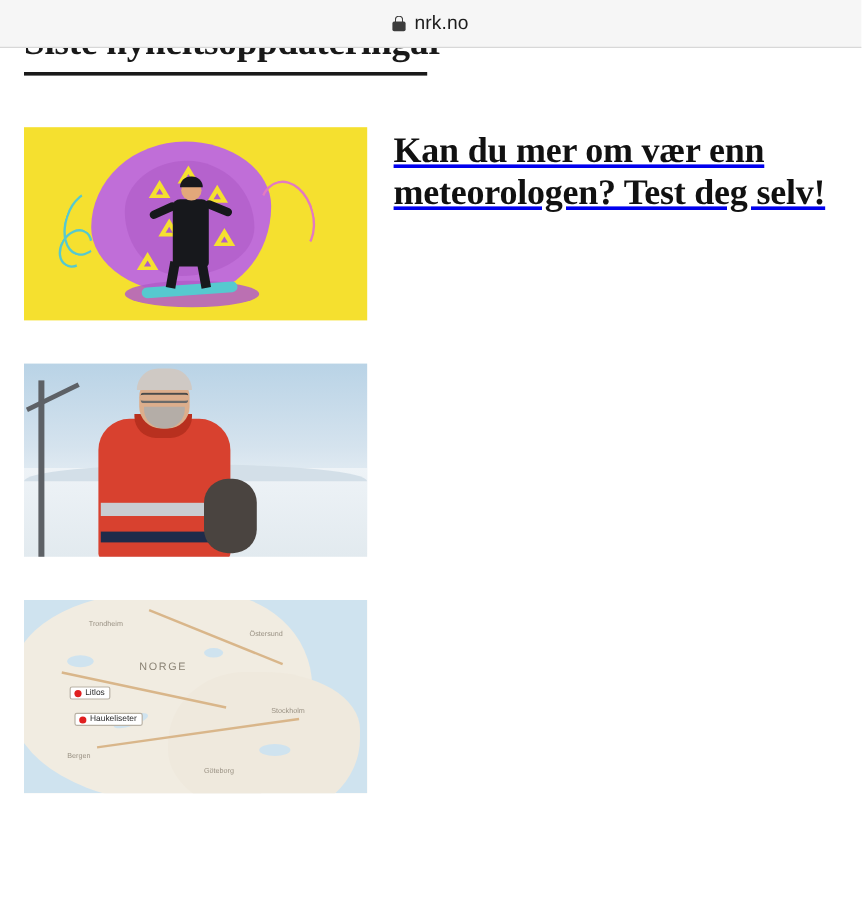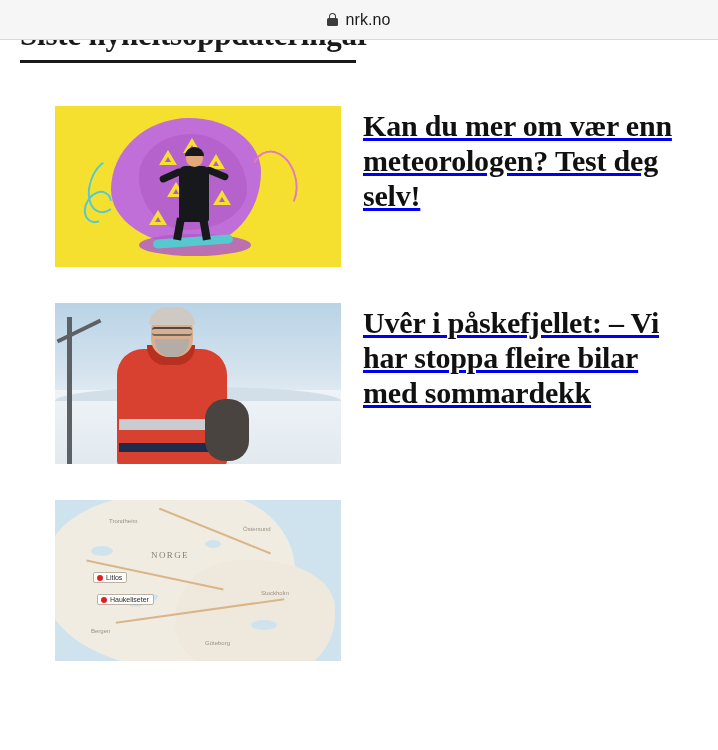--- a/index.html
+++ b/index.html
@@ -78,21 +78,20 @@
     position: absolute;
     left: 20px;
     top: 20px;
     width: 336px;
     height: 3px;
     background: #1a1a1a;
   }
 
   .article-list {
     padding: 0 20px;
-    margin-left: 35px;
   }
   .article {
     display: flex;
     align-items: flex-start;
     gap: 22px;
     margin-top: 36px;
   }
   .thumb {
     flex: 0 0 286px;
     width: 286px;
@@ -337,21 +336,21 @@
   }
   .map3 .r1 { left: 30px; top: 74px; width: 140px; transform: rotate(12deg); }
   .map3 .r2 { left: 60px; top: 110px; width: 170px; transform: rotate(-8deg); }
   .map3 .r3 { left: 100px; top: 30px; width: 120px; transform: rotate(22deg); }
   .map3 .country-label {
     position: absolute;
     left: 96px; top: 50px;
     font-size: 9px;
     letter-spacing: 1.4px;
     color: #8a8274;
-    font-family: Liberation Serif, serif;
+    font-family: Liberation Sans, sans-serif;
   }
   .map3 .city {
     position: absolute;
     font-size: 6px;
     color: #9a9284;
   }
   .map3 .c1 { left: 54px; top: 18px; }
   .map3 .c2 { left: 188px; top: 26px; }
   .map3 .c3 { left: 206px; top: 90px; }
   .map3 .c4 { left: 150px; top: 140px; }
@@ -447,21 +446,20 @@
         <span class="jacket"></span>
         <span class="stripe"></span>
         <span class="stripe2"></span>
         <span class="collar"></span>
         <span class="head"></span>
         <span class="hair"></span>
         <span class="glasses"></span>
         <span class="beard"></span>
         <span class="mic"></span>
       </div>
-      <div class="headline">Uvêr i påskefjellet: – Vi har stoppa fleire bilar med sommardekk</div>
     </a>
 
     <a class="article" href="#">
       <div class="thumb map3">
         <span class="sea"></span>
         <span class="land"></span>
         <span class="land2"></span>
         <span class="lake l1"></span>
         <span class="lake l2"></span>
         <span class="lake l3"></span>

